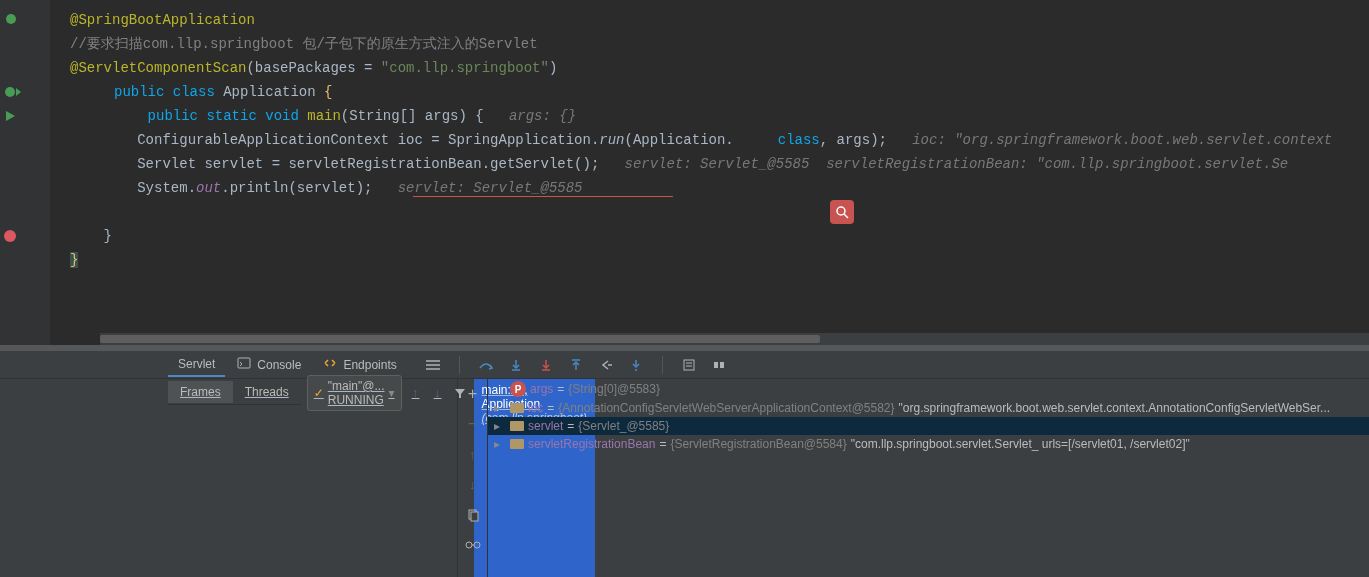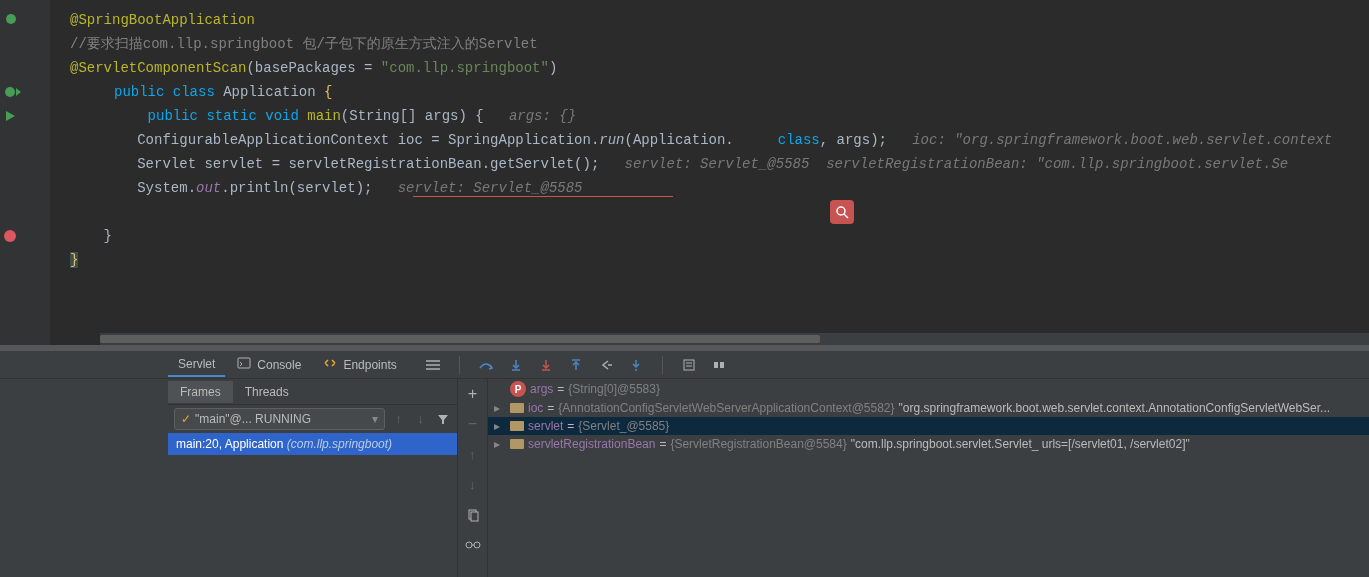--- a/index.html
+++ b/index.html
@@ -35,21 +35,21 @@
 .debug-tabs { display: flex; align-items: center; height: 28px; border-bottom: 1px solid #323232; padding-left: 168px; gap: 2px; }
 .debug-tab { padding: 4px 10px; color: #bbbbbb; display: flex; align-items: center; gap: 6px; font-family: 'Segoe UI', sans-serif; font-size: 12px; }
 .debug-tab.selected { border-bottom: 2px solid #4a88c7; }
 .debug-tab-icons { display: flex; gap: 14px; align-items: center; margin-left: 16px; }
 .icon-btn { width: 16px; height: 16px; display: flex; align-items: center; justify-content: center; color: #afb1b3; }
 .sep { width: 1px; height: 18px; background: #555; margin: 0 4px; }
 
 .debug-body { flex: 1; display: flex; }
 .left-strip { width: 168px; background: #3c3f41; }
 
-.frames-panel { width: 290px; border-right: 1px solid #323232; display: flex; flex-direction: column; }
+.frames-panel { width: 290px; border-right: 1px solid #323232; display: flex; flex-direction: row; text-decoration: underline; }
 .frames-header { display: flex; height: 26px; border-bottom: 1px solid #323232; align-items: center; }
 .frames-tab { padding: 4px 12px; color: #bbbbbb; font-family: 'Segoe UI', sans-serif; font-size: 12px; }
 .frames-tab.selected { background: #4e5254; }
 .frames-toolbar { display: flex; align-items: center; height: 28px; padding: 0 6px; gap: 6px; }
 .thread-combo { flex: 1; background: #45494a; border: 1px solid #5e6060; border-radius: 3px; padding: 3px 6px; color: #bbb; font-family: 'Segoe UI', sans-serif; font-size: 12px; display: flex; align-items: center; gap: 4px; }
 .frame-row { background: #2f65ca; color: #fff; padding: 4px 8px; font-family: 'Segoe UI', sans-serif; font-size: 12px; }
 .frame-row .pkg { color: #b8cce6; font-style: italic; text-align: center; }
 
 .vars-panel { flex: 1; display: flex; }
 .vars-toolbar { width: 30px; display: flex; flex-direction: column; align-items: center; gap: 14px; padding-top: 8px; border-right: 1px solid #323232; }

